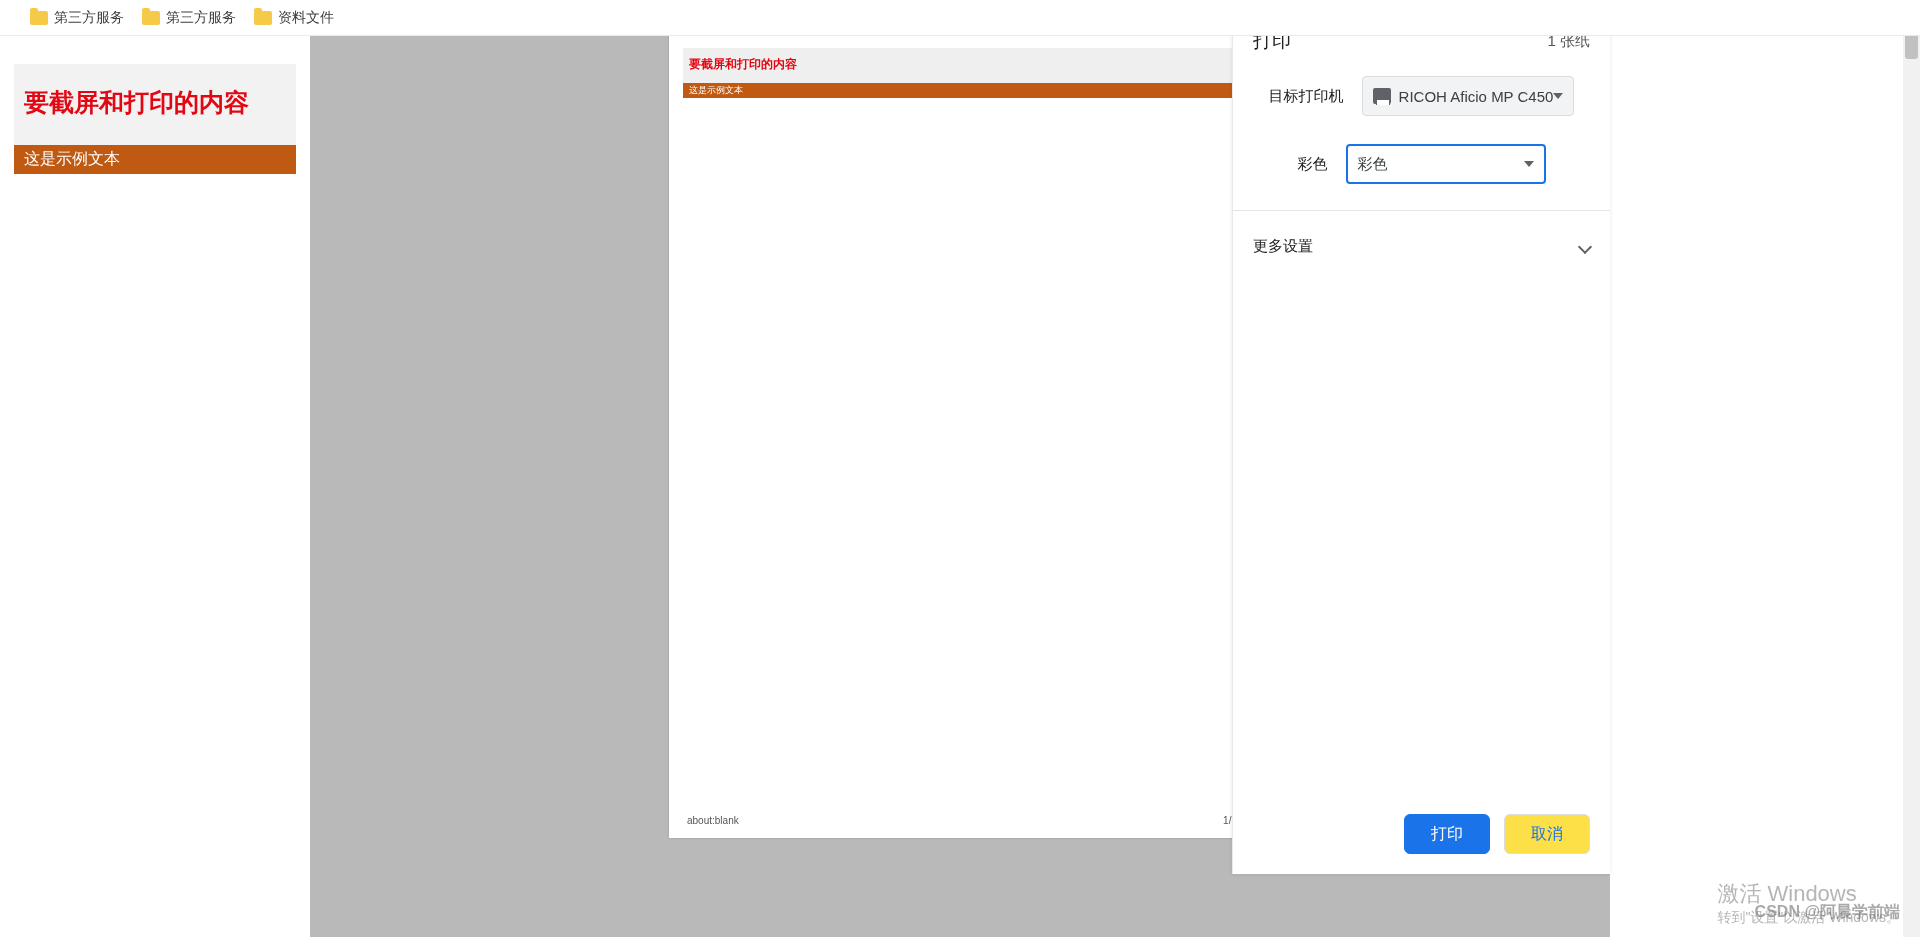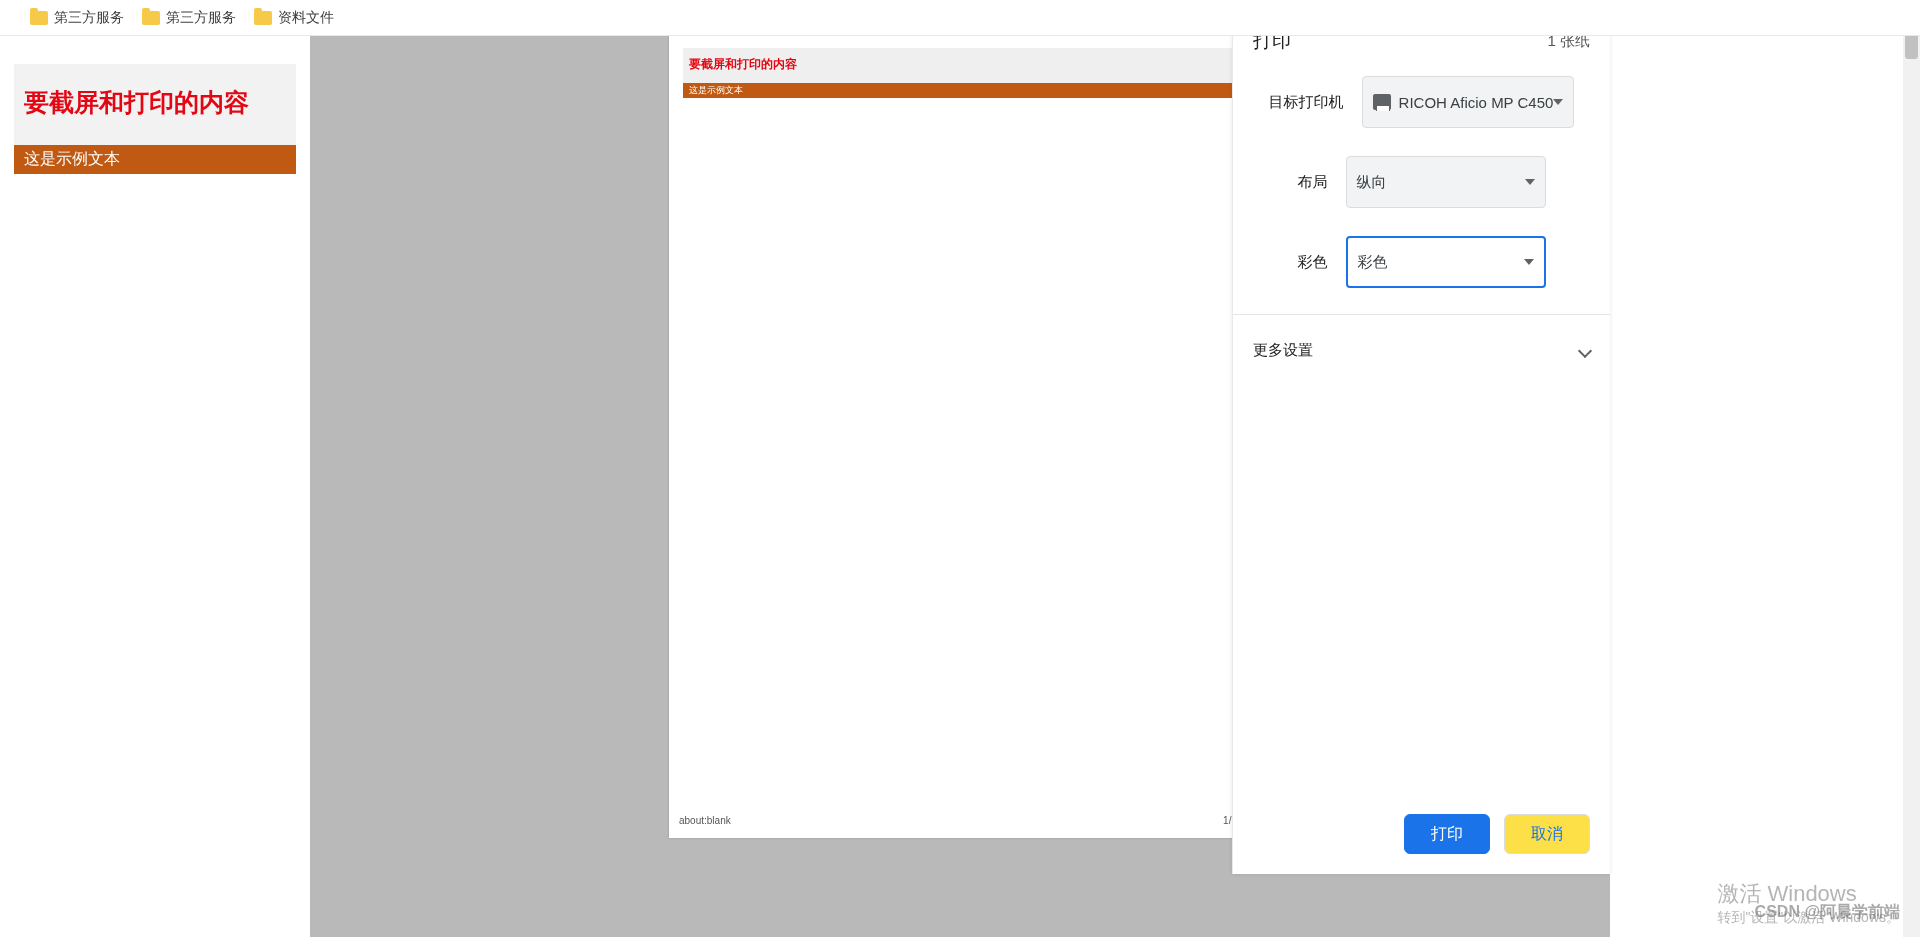--- a/index.html
+++ b/index.html
@@ -55,21 +55,21 @@
     padding:8px 6px 10px 6px;
   }
   .preview-title-block .pt{
     color:#e30613; font-weight:bold; font-size:12px;
   }
   .preview-orange{
     background:#c05a12; color:#fff; font-size:9px;
     padding:1px 6px; margin:0 14px;
   }
   .preview-footer{
-    position:absolute; bottom:12px; left:10px; right:14px;
+    position:absolute; bottom:12px; left:18px; right:14px;
     display:flex; justify-content:space-between;
     font-size:10px; color:#555;
   }
   
   .side-panel{
     position:absolute; top:2px; right:310px; width:378px; height:872px;
     background:#fff; border-left:1px solid #e9e9e9;
     box-shadow:0 0 4px rgba(0,0,0,.1);
     display:flex; flex-direction:column;
     font-size:16px; color:#202124;
@@ -83,21 +83,21 @@
     flex:0 0 auto;
     padding:0 20px 26px 20px;
     display:flex; flex-direction:column; gap:28px;align-items:center;
   }
   .sp-row{
     display:flex; align-items:center; justify-content:space-between;
     gap:18px; font-size:15px;
   }
   .sp-row .lbl{ flex:0 0 auto; color:#202124;}
   .sp-row .ctrl{
-    flex:0 0 200px; height:52px;
+    flex:0 0 200px; height:40px;
     background:#f1f3f4; border:1px solid #dadce0; border-radius:4px;
     display:flex; align-items:center; justify-content:space-between;
     padding:0 10px; font-size:15px; color:#3c4043; cursor:pointer;
   }
   .sp-row .ctrl.input{
     background:#fff; border:1px solid #dadce0; flex:0 0 70px; cursor:text;
     color:#bbb;
   }
   .sp-row .ctrl.selected{
     border:2px solid #1a73e8; background:#fff;
@@ -220,27 +220,20 @@
         <span style="display:flex;align-items:center;overflow:hidden;">
           <span class="printer-icon"></span>
           <span style="white-space:nowrap;overflow:hidden;text-overflow:ellipsis;">RICOH Aficio MP C450</span>
         </span>
         <span class="caret"></span>
       </div>
     </div>
 
 
 
-    <div class="sp-row">
-      <span class="lbl">布局</span>
-      <div class="ctrl">
-        <span>纵向</span>
-        <span class="caret"></span>
-      </div>
-    </div>
 
     <div class="sp-row">
       <span class="lbl">彩色</span>
       <div class="ctrl selected">
         <span>彩色</span>
         <span class="caret"></span>
       </div>
     </div>
 
   </div>

